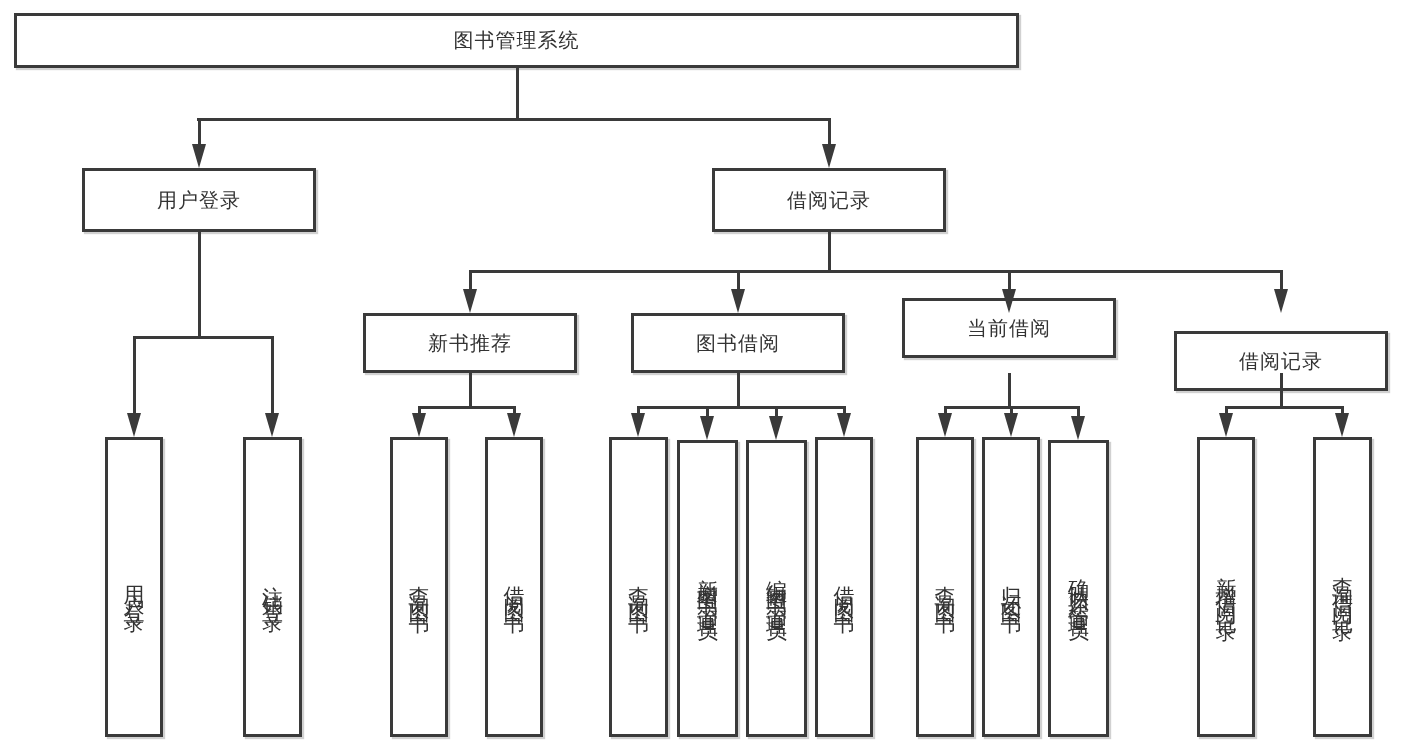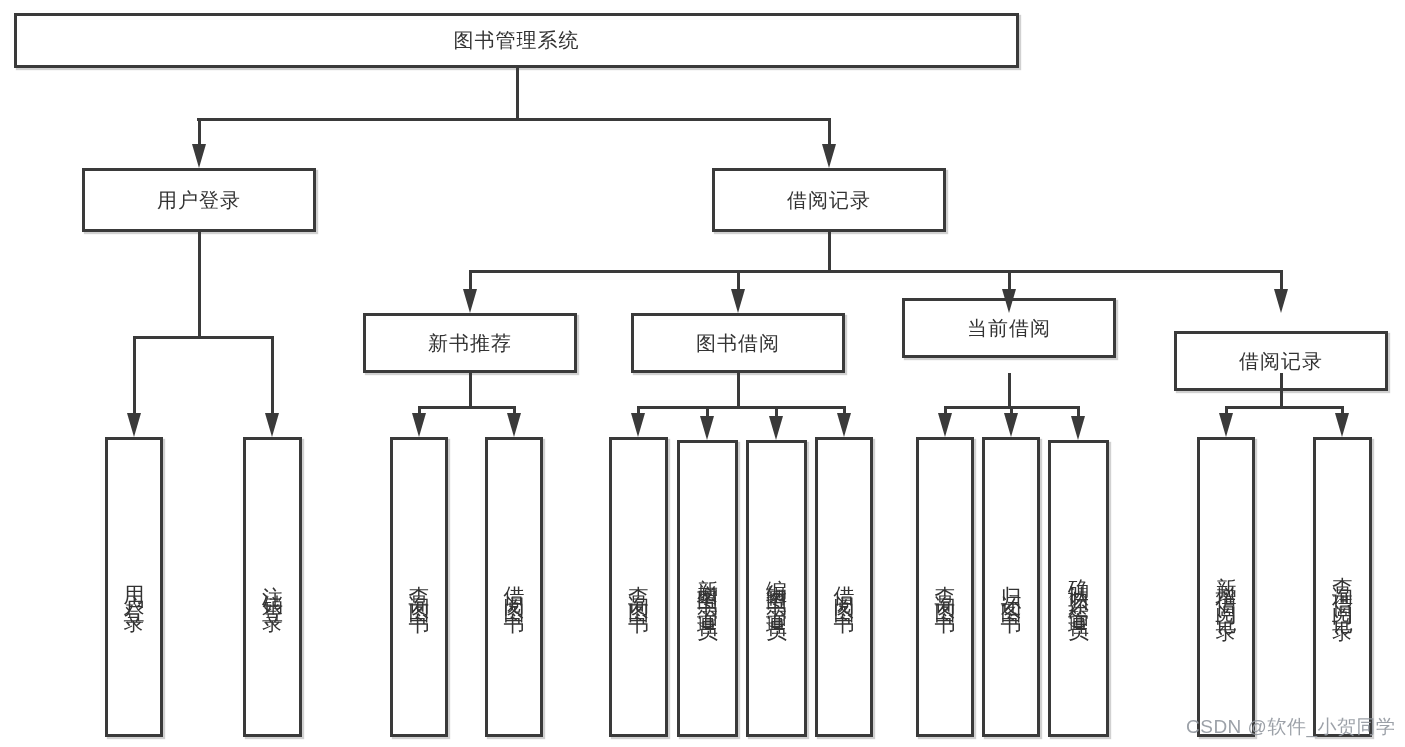--- a/index.html
+++ b/index.html
@@ -181,15 +181,14 @@
   <div class="vline" style="left:1076.5px;top:406px;height:12px"></div>
   <div class="tri" style="left:1071px;top:416px"></div>
 
   <div class="vline" style="left:1279.5px;top:373px;height:33px"></div>
   <div class="hline" style="left:1224.5px;top:406px;width:119px"></div>
   <div class="vline" style="left:1224.5px;top:406px;height:9px"></div>
   <div class="tri" style="left:1219px;top:413px"></div>
   <div class="vline" style="left:1340.5px;top:406px;height:9px"></div>
   <div class="tri" style="left:1335px;top:413px"></div>
 
-  <div class="watermark">CSDN @软件_小贺同学</div>
 
 </div>
 
 </body></html>

